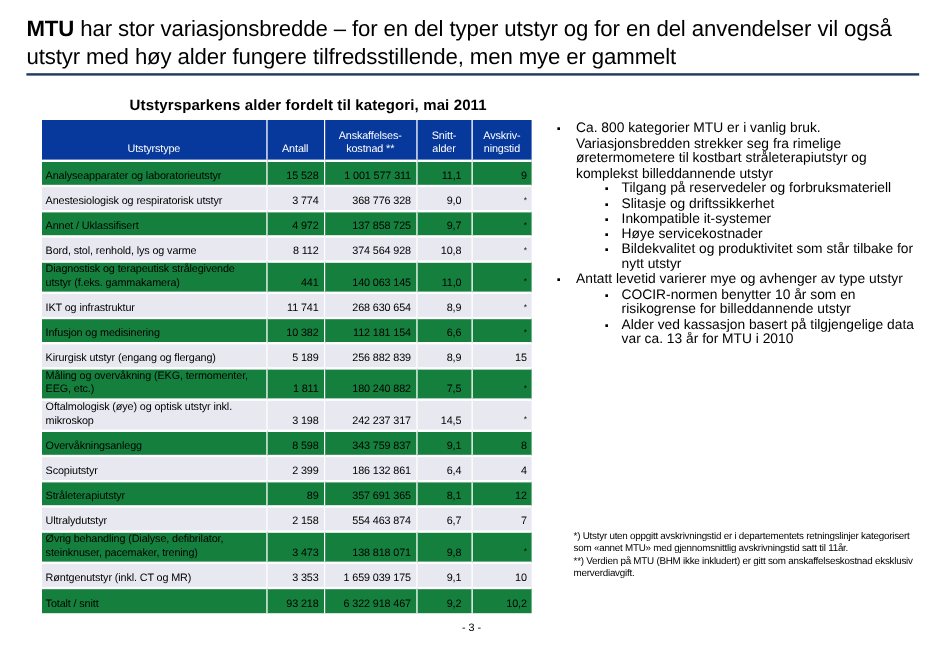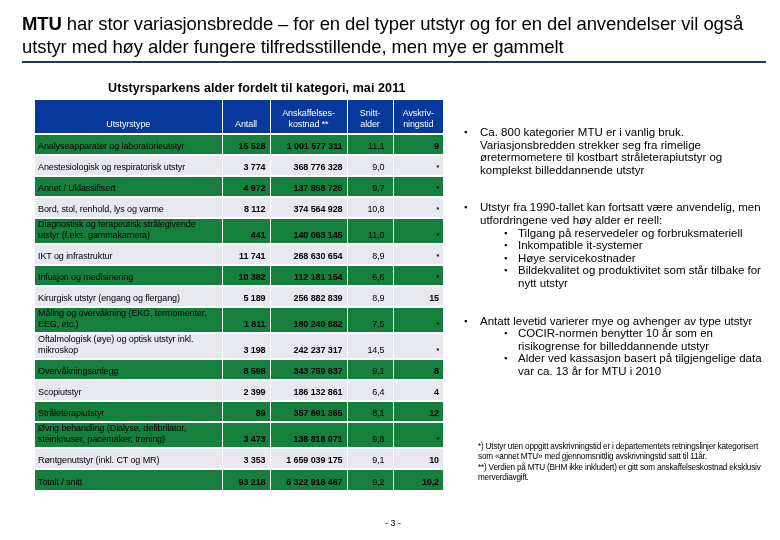--- a/index.html
+++ b/index.html
@@ -42,29 +42,29 @@
 
   table.equip tbody td {
     height: 21px; padding: 0 3px 2px 3px; vertical-align: bottom;
     border-right: 1px solid #ffffff; border-top: 2px solid #ffffff;
     line-height: 11px; white-space: nowrap;
   }
   table.equip tbody td:last-child { border-right: none; }
   table.equip tbody tr.tall td { height: 22px; white-space: normal; }
   table.equip tbody tr.odd td { background: #15803d; }
   table.equip tbody tr.even td { background: #e7e8f0; }
-  table.equip td.num { text-align: right; padding-right: 4px; font-weight: bold; }
+  table.equip td.num { text-align: right; padding-right: 4px; }
   table.equip td.dec { text-align: right; padding-right: 8px; }
   table.equip td.marker { font-size: 7px; }
 
   .bullets {
     position: absolute; left: 460px; top: 101px; width: 310px;
     font-size: 11.5px; line-height: 12.6px;
   }
-  .bullets .b1 { position: relative; padding-left: 20px; margin-top: 25px; }
+  .bullets .b1 { position: relative; padding-left: 20px; }
   .bullets .b1::before { content: "▪"; position: absolute; left: 4px; top: 0; font-size: 9px; }
   .bullets .b2 { position: relative; padding-left: 58px; }
   .bullets .b2::before { content: "▪"; position: absolute; left: 44px; top: 0; font-size: 9px; }
 
   .footnote {
     position: absolute; left: 478px; top: 442px; width: 290px;
     font-size: 8.2px; line-height: 10.4px; letter-spacing: -0.2px;
   }
 
   .page-number {
@@ -181,20 +181,27 @@
         <td class="dec">6,4</td>
         <td class="num">4</td>
       </tr>
       <tr class="odd">
         <td>Stråleterapiutstyr</td>
         <td class="num">89</td>
         <td class="num">357 691 365</td>
         <td class="dec">8,1</td>
         <td class="num">12</td>
       </tr>
+      <tr class="even">
+        <td>Ultralydutstyr</td>
+        <td class="num">2 158</td>
+        <td class="num">554 463 874</td>
+        <td class="dec">6,7</td>
+        <td class="num">7</td>
+      </tr>
       <tr class="odd tall">
         <td>Øvrig behandling (Dialyse, defibrilator, steinknuser, pacemaker, trening)</td>
         <td class="num">3 473</td>
         <td class="num">138 818 071</td>
         <td class="dec">9,8</td>
         <td class="num marker">*</td>
       </tr>
       <tr class="even">
         <td>Røntgenutstyr (inkl. CT og MR)</td>
         <td class="num">3 353</td>
@@ -207,22 +214,22 @@
         <td class="num">93 218</td>
         <td class="num">6 322 918 467</td>
         <td class="dec">9,2</td>
         <td class="num">10,2</td>
       </tr>
     </tbody>
 </table>
 
 <div class="bullets" id="bullet-list">
     <div class="b1">Ca. 800 kategorier MTU er i vanlig bruk. Variasjonsbredden strekker seg fra rimelige øretermometere til kostbart stråleterapiutstyr og komplekst billeddannende utstyr</div>
-    <div class="b1">Utstyr fra 1990-tallet kan fortsatt være anvendelig, men utfordringene ved høy alder er reell:</div>
     <div class="b2">Tilgang på reservedeler og forbruksmateriell</div>
+    <div class="b2">Slitasje og driftssikkerhet</div>
     <div class="b2">Inkompatible it-systemer</div>
     <div class="b2">Høye servicekostnader</div>
     <div class="b2">Bildekvalitet og produktivitet som står tilbake for nytt utstyr</div>
     <div class="b1">Antatt levetid varierer mye og avhenger av type utstyr</div>
     <div class="b2">COCIR-normen benytter 10 år som en risikogrense for billeddannende utstyr</div>
     <div class="b2">Alder ved kassasjon basert på tilgjengelige data var ca. 13 år for MTU i 2010</div>
   </div>
 
 <div class="footnote">
   <div>*) Utstyr uten oppgitt avskrivningstid er i departementets retningslinjer kategorisert som «annet MTU» med gjennomsnittlig avskrivningstid satt til 11år.</div>

